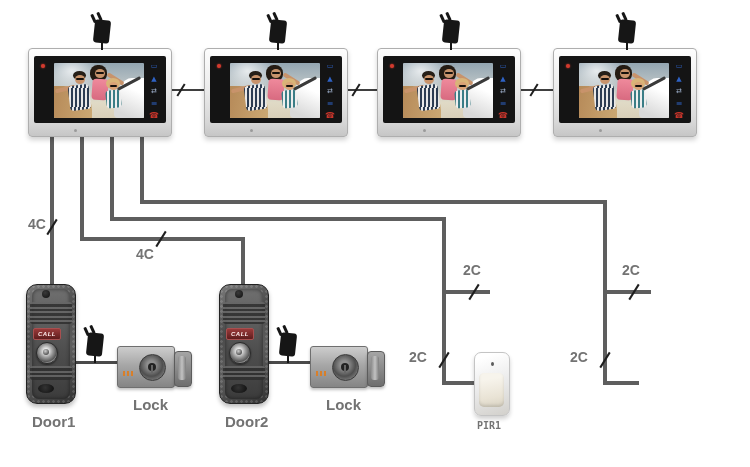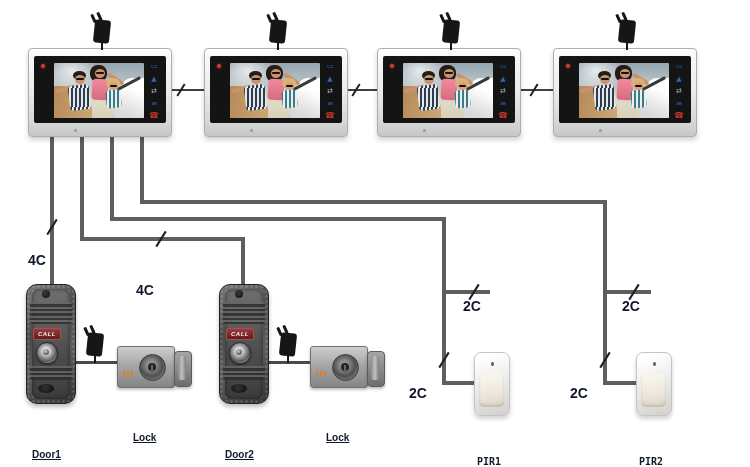--- a/index.html
+++ b/index.html
@@ -7,24 +7,24 @@
           font-family:"Liberation Sans",sans-serif;}
 
   
   .wire{position:absolute;background:#5e5e5e;}
   .wire.thin{background:#3f3f3f;}
   .wire.lockwire{background:#4a4a4a;}
   .slash{position:absolute;width:2px;height:18px;background:#1f1f1f;transform:rotate(32deg);}
   .slash.small{height:14px;}
 
   
-  .lbl{position:absolute;color:#0f172a;font-weight:bold;white-space:nowrap;margin-top:36px;}
+  .lbl{position:absolute;color:#737373;font-weight:bold;white-space:nowrap;}
   .lbl.wirelbl{font-size:14px;}
   .lbl.camlbl{font-size:13px;}
-  .lbl.devlbl{font-size:10px;text-decoration:underline;}
+  .lbl.devlbl{font-size:15px;}
   .lbl.pirlbl{font-size:10px;font-family:"DejaVu Sans Mono",monospace;}
 
   
   .monitor{position:absolute;top:48px;width:142px;height:87px;
     background:linear-gradient(180deg,#fdfdfd 0%,#ececec 45%,#d6d6d6 85%,#c6c6c6 100%);
     border:1px solid #aeaeae;border-radius:4px;box-shadow:0 3px 5px rgba(0,0,0,.18);}
   .bezel{position:absolute;left:5px;right:5px;top:7px;height:67px;background:#141414;border-radius:2px;}
   .mled{position:absolute;left:7px;top:8px;width:4px;height:4px;border-radius:50%;
     background:#d23a2e;box-shadow:0 0 2px #d23a2e;}
   .screen{position:absolute;left:20px;top:7px;width:90px;height:55px;overflow:hidden;border-radius:1px;
@@ -396,20 +396,13 @@
 
 
     <div class="pirgroup" style="left: 474px;">
       <div class="pir-body">
         <div class="pir-dot"></div>
         <div class="pir-lens"></div>
       </div>
       <div class="lbl pirlbl pir-label" style="left:3px;top:70px;">PIR1</div>
     </div>
 
-    <div class="pirgroup" style="left: 636px;">
-      <div class="pir-body">
-        <div class="pir-dot"></div>
-        <div class="pir-lens"></div>
-      </div>
-      <div class="lbl pirlbl pir-label" style="left:3px;top:70px;">PIR2</div>
-    </div>
   </div>
 
 </body></html>

